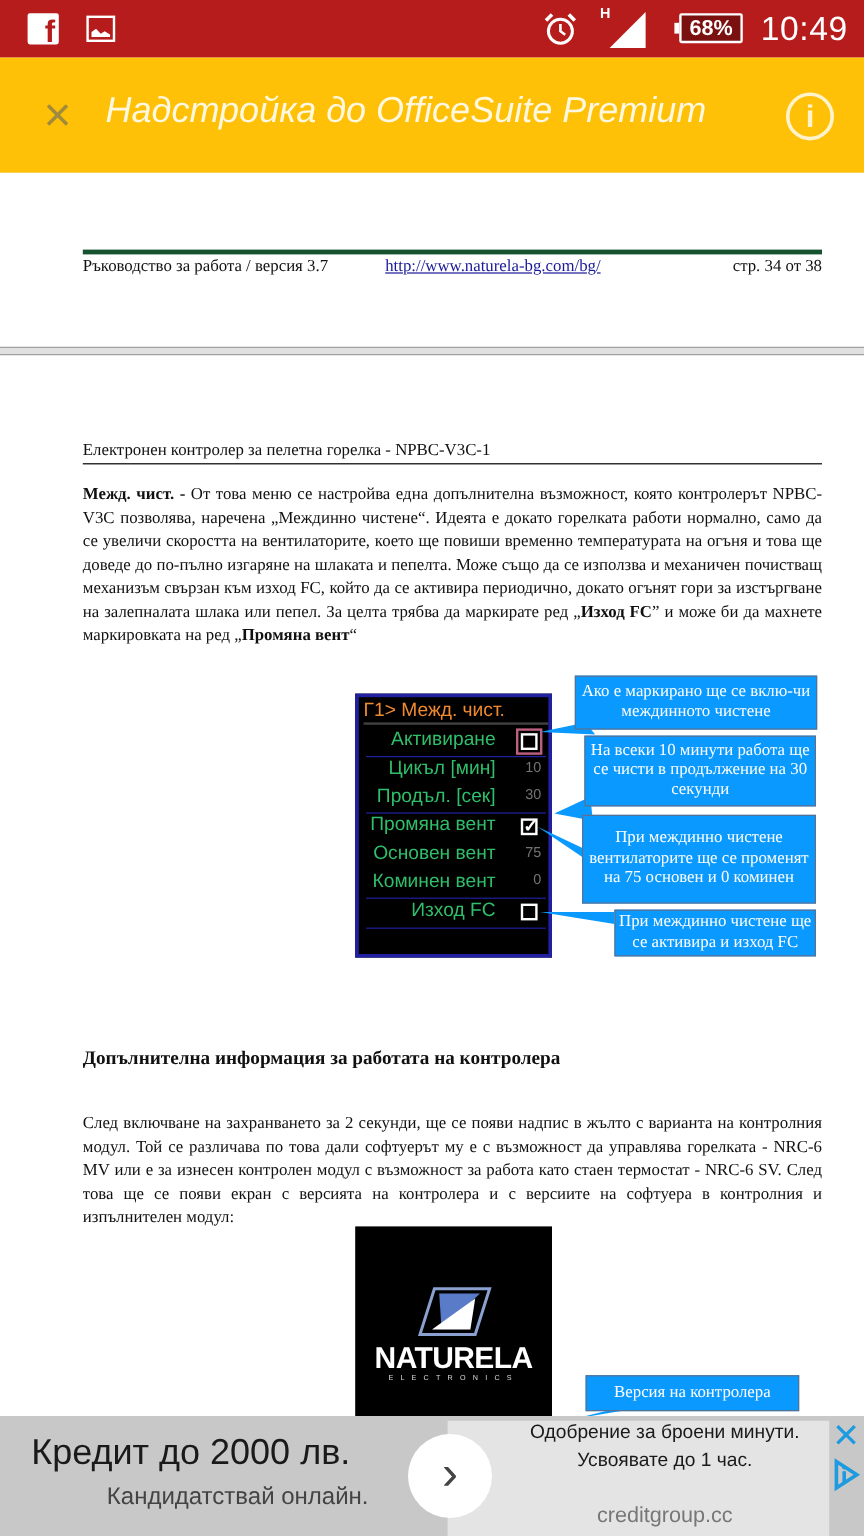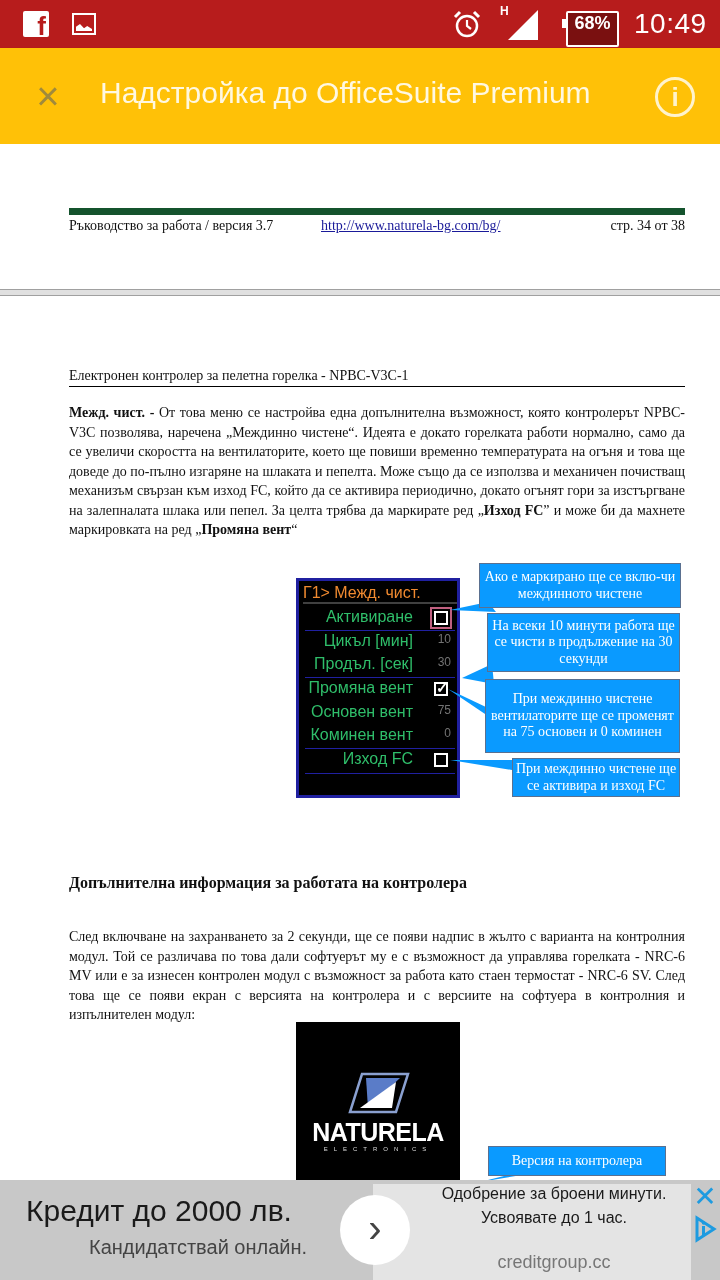--- a/index.html
+++ b/index.html
@@ -8,33 +8,33 @@
 
   
   .status-bar { position: absolute; left: 0; top: 0; width: 720px; height: 48px; background: #b71c1c; color: #fff; }
   .sb-fb { position: absolute; left: 23px; top: 11px; width: 26px; height: 26px; background: #fff; border-radius: 2px; }
   .sb-fb span { position: absolute; right: 3px; bottom: -2px; font-family: "Liberation Sans", sans-serif; font-weight: bold; font-size: 26px; color: #b71c1c; line-height: 26px; }
   .sb-img { position: absolute; left: 72px; top: 13px; width: 24px; height: 22px; border: 2px solid #fff; }
   .sb-img::after { content: ""; position: absolute; left: 2px; right: 2px; bottom: 2px; height: 7px; background: #fff; clip-path: polygon(0 100%, 0 40%, 25% 0, 50% 60%, 70% 30%, 100% 70%, 100% 100%); }
   .sb-alarm { position: absolute; left: 452px; top: 10px; width: 30px; height: 30px; }
   .sb-signal { position: absolute; left: 500px; top: 6px; width: 40px; height: 34px; }
   .sb-h { position: absolute; left: 500px; top: 4px; font-size: 12px; font-weight: bold; }
-  .sb-battery { position: absolute; left: 566px; top: 11px; width: 53px; height: 36px; border: 2px solid #fff; border-radius: 2px; background: #7a1010; font-size: 18px; font-weight: bold; text-align: center; line-height: 21px; color: #fff; }
+  .sb-battery { position: absolute; left: 566px; top: 11px; width: 53px; height: 25px; border: 2px solid #fff; border-radius: 2px; background: #7a1010; font-size: 18px; font-weight: bold; text-align: center; line-height: 21px; color: #fff; }
   .sb-battery::before { content: ""; position: absolute; left: -6px; top: 6px; width: 4px; height: 9px; background: #fff; }
   .sb-time { position: absolute; left: 634px; top: 8px; font-size: 28px; color: #fff; letter-spacing: 0.5px; }
 
   
   .promo-bar { position: absolute; left: 0; top: 48px; width: 720px; height: 96px; background: #ffc107; box-shadow: 0 2px 3px rgba(0,0,0,0.25); }
   .promo-close { position: absolute; left: 30px; top: 30px; width: 36px; height: 36px; color: #a08a3c; font-size: 40px; line-height: 36px; text-align: center; cursor: pointer; }
-  .promo-title { position: absolute; left: 100px; top: 28px; font-size: 30px; color: #fff8e1; white-space: nowrap; }
+  .promo-title { position: absolute; left: 88px; top: 28px; font-size: 30px; color: #fff8e1; white-space: nowrap; font-style: italic; }
   .promo-info { position: absolute; left: 655px; top: 29px; width: 40px; height: 40px; border: 3px solid #fff3cc; border-radius: 50%; color: #fff3cc; font-size: 26px; font-weight: bold; text-align: center; line-height: 34px; cursor: pointer; }
 
   
   .doc { position: absolute; left: 0; top: 144px; width: 720px; height: 1036px; background: #fff; font-family: "Liberation Serif", serif; color: #111; }
-  .page-footer { position: absolute; left: 69px; top: 64px; width: 616px; border-top: 7px solid #14532d; font-size: 14px; padding-top: 2px; }
+  .page-footer { position: absolute; left: 69px; top: 64px; width: 616px; border-top: 4px solid #14532d; font-size: 14px; padding-top: 2px; }
   .pf-left { position: absolute; left: 0; top: 3px; white-space: nowrap; }
   .pf-link { position: absolute; left: 252px; top: 3px; color: #1a1a99; text-decoration: underline; white-space: nowrap; cursor: pointer; }
   .pf-right { position: absolute; right: 0; top: 3px; white-space: nowrap; }
   .page-gap { position: absolute; left: 0; top: 145px; width: 720px; height: 7px; background: #e0e0e0; border-top: 1px solid #a0a0a0; border-bottom: 1px solid #a0a0a0; }
 
   .page-header { position: absolute; left: 69px; top: 224px; width: 616px; text-align: left; font-size: 14px; border-bottom: 1px solid #000; padding-bottom: 2px; white-space: nowrap; }
   .para { position: absolute; left: 69px; width: 616px; font-size: 14px; line-height: 19.5px; text-align: justify; }
   .para1 { top: 259px; }
   .para1 b { font-weight: bold; }
 

